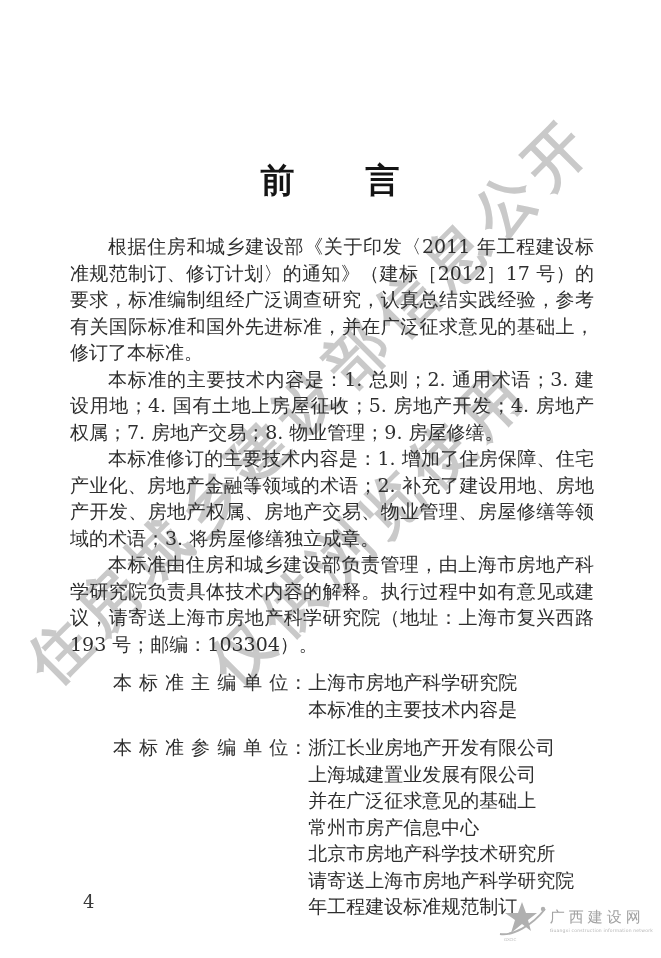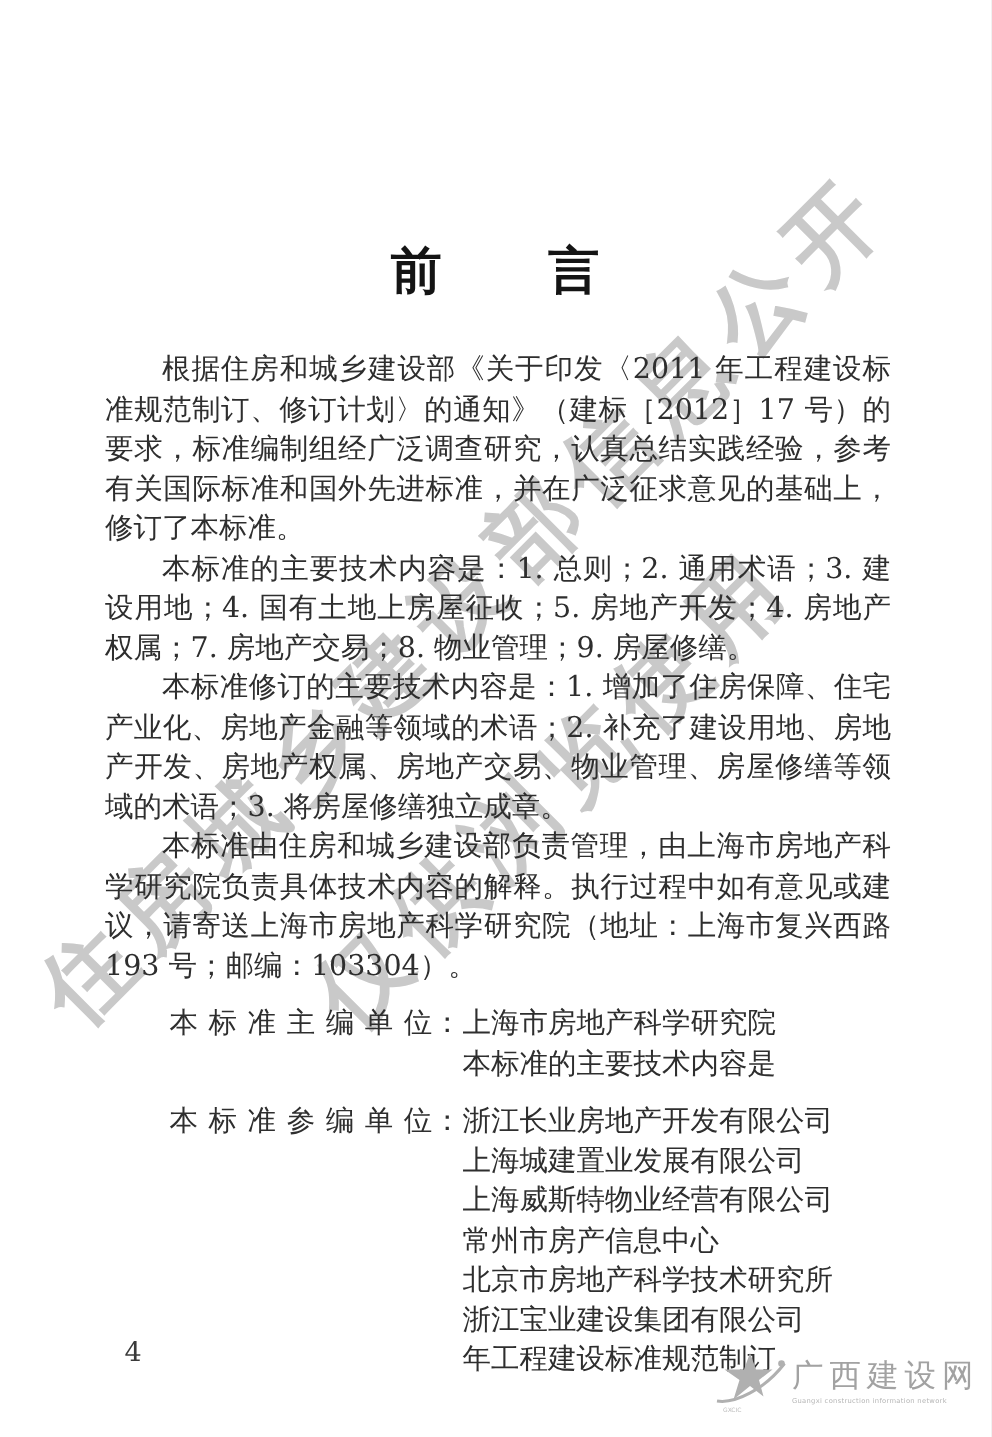--- a/index.html
+++ b/index.html
@@ -81,21 +81,21 @@
     z-index: 1;
     right: 8px;
     top: 896px;
     display: flex;
     align-items: center;
     color: #a2a2a2;
   }
   .logo-star { width: 52px; height: 48px; flex: 0 0 auto; }
   .logo-text { display: flex; flex-direction: column; margin-left: 2px; }
   .logo-name {
-    font-size: 21px;
+    font-size: 15px;
     letter-spacing: 4px;
     color: #a2a2a2;
     font-family: "DejaVu Serif", "Liberation Serif", serif;
   }
   .logo-tagline {
     font-size: 4.5px;
     letter-spacing: 0.2px;
     color: #b5b5b5;
     margin-top: 1px;
     font-family: "DejaVu Sans", "Liberation Sans", sans-serif;
@@ -124,24 +124,24 @@
           <div class="editor-orgs">
             <div class="org-line">上海市房地产科学研究院</div>
             <div class="org-line">本标准的主要技术内容是</div>
           </div>
         </div>
         <div class="editor-row">
           <div class="editor-label">本 标 准 参 编 单 位：</div>
           <div class="editor-orgs">
             <div class="org-line">浙江长业房地产开发有限公司</div>
             <div class="org-line">上海城建置业发展有限公司</div>
-            <div class="org-line">上海威斯特物业经营有限公司</div>
+            <div class="org-line">并在广泛征求意见的基础上</div>
             <div class="org-line">常州市房产信息中心</div>
             <div class="org-line">北京市房地产科学技术研究所</div>
-            <div class="org-line">浙江宝业建设集团有限公司</div>
+            <div class="org-line">请寄送上海市房地产科学研究院</div>
             <div class="org-line">年工程建设标准规范制订</div>
           </div>
         </div>
       </div>
   </div>
 
   <div class="page-number">4</div>
 
   <div class="logo">
     <span class="logo-star">

